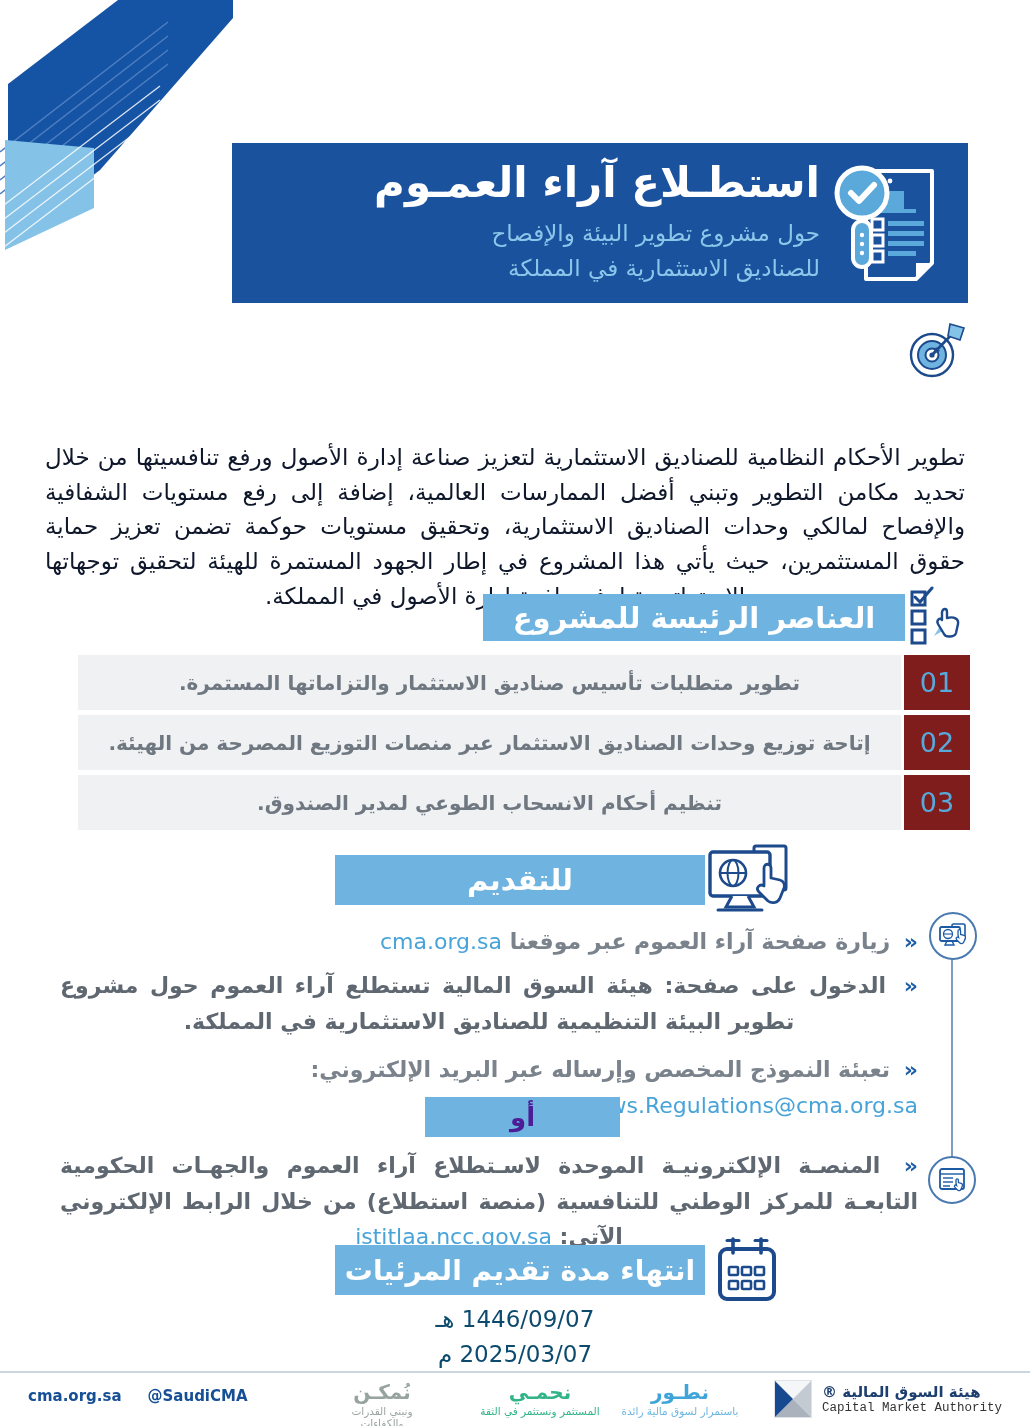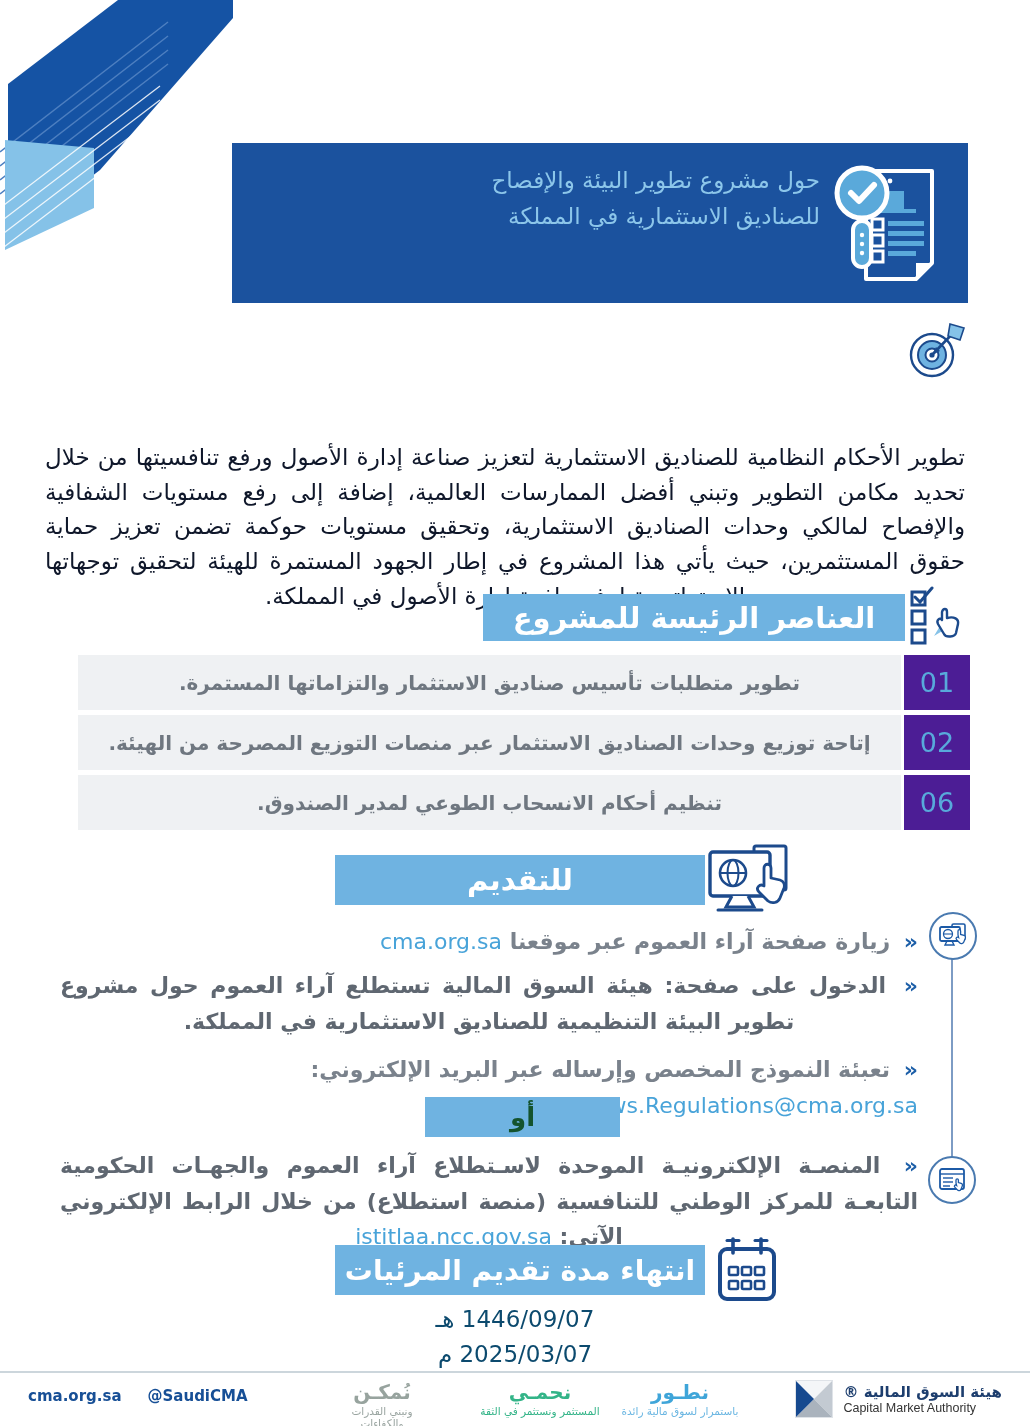--- a/index.html
+++ b/index.html
@@ -37,21 +37,21 @@
   
   .goal-par {
     position:absolute; right:65px; top:392px; width:920px;
     color:#0f172a; font-size:23px; font-weight:500; line-height:1.51;
     text-align:justify; text-align-last:center;margin-top:48px;
   }
   
   .rows { position:absolute; right:60px; top:655px; width:892px; }
   .row { display:flex; flex-direction:row; height:55px; margin-bottom:5px; }
   .row-num {
-    width:66px; background:#4c1d95; color:#58a9db; flex:0 0 66px;
+    width:66px; background:#7f1d1d; color:#58a9db; flex:0 0 66px;
     display:flex; align-items:center; justify-content:center;
     font-size:27px; font-weight:500; margin-left:3px;
   }
   .row-text {
     flex:1; background:#eff1f3; color:#6f7780; font-weight:bold; font-size:20px;
     display:flex; align-items:center; justify-content:center; text-align:center;
   }
   
   .bullets { position:absolute; right:112px; top:918px; width:858px; }
   .bullet { position:absolute; width:100%; direction:rtl; }
@@ -59,21 +59,21 @@
   .b2 { top:50px;   text-align:justify; text-align-last:center; }
   .b3 { top:134px;  text-align:right; }
   .b4 { top:230px;  text-align:justify; text-align-last:center; }
   .bullet { font-size:22px; line-height:1.62; }
   .b-light { color:#7a828c; font-weight:600; }
   .b-bold  { color:#5f6771; font-weight:bold; }
   .marker { color:#1d5fa8; font-weight:bold; font-size:22px; padding-left:6px; }
   a.lnk { color:#48a3d9; text-decoration:none; font-weight:500; direction:ltr; unicode-bidi:embed; }
   .or-box {
     position:absolute; right:410px; top:1097px; width:195px; height:40px;
-    background:#6fb3e1; color:#14532d; font-size:26px; font-weight:600;
+    background:#6fb3e1; color:#4c1d95; font-size:26px; font-weight:600;
     display:flex; align-items:center; justify-content:center;
   }
   
   .timeline-line { position:absolute; left:951px; top:958px; width:2px; height:202px; background:#7d9cc4; }
   .t-circle {
     position:absolute; width:48px; height:48px; border:2px solid #4a7ab0; border-radius:50%;
     background:#ffffff; display:flex; align-items:center; justify-content:center;
   }
   .tc1 { left:929px; top:912px; }
   .tc2 { left:928px; top:1156px; }
@@ -96,21 +96,21 @@
   .s2 { left:478px; width:124px; }
   .s3 { left:618px; width:124px; }
   .slogan .s-title { font-size:20px; font-weight:bold; }
   .slogan .s-sub { font-size:10.5px; margin-top:3px; font-weight:500; }
   .s1 .s-title { color:#97a39e; } .s1 .s-sub { color:#9aa5a1; }
   .s2 .s-title { color:#33b488; } .s2 .s-sub { color:#33b488; }
   .s3 .s-title { color:#3fa5d9; } .s3 .s-sub { color:#6ab6e2; }
   .f-logo { position:absolute; right:28px; top:7px; display:flex; flex-direction:row; align-items:center; gap:10px; }
   .f-logo-text { text-align:left; }
   .f-logo-ar { color:#1d3e6e; font-size:15px; font-weight:600; direction:rtl; }
-  .f-logo-en { color:#333333; font-size:12.5px; font-family:Liberation Sans, sans-serif; direction:ltr; }
+  .f-logo-en { color:#333333; font-size:12.5px; font-family:Liberation Mono, monospace; direction:ltr; }
 </style>
 </head>
 <body>
 
 <div class="page">
 
   <svg class="decor" viewBox="0 0 320 270">
     <polygon points="118,0 233,0 233,18 100,170 8,240 8,84" fill="#1553a4"></polygon>
     <g stroke="#4d7fc0" stroke-width="1.5">
       <line x1="0" y1="152" x2="168" y2="22"></line>
@@ -122,20 +122,21 @@
     <g stroke="#ffffff" stroke-width="1.3" opacity="0.85">
       <line x1="0" y1="208" x2="160" y2="86"></line>
       <line x1="0" y1="222" x2="160" y2="100"></line>
       <line x1="0" y1="236" x2="160" y2="114"></line>
       <line x1="0" y1="250" x2="160" y2="128"></line>
     </g>
   </svg>
 
   <div class="banner">
     <div class="banner-text">
+      <div class="banner-title">استطـلاع آراء العمـوم</div>
       <div class="banner-sub">
         <span>حول مشروع تطوير البيئة والإفصاح</span><br>
         <span>للصناديق الاستثمارية في المملكة</span>
       </div>
     </div>
     <svg class="banner-icon" viewBox="0 0 122 136">
 
       <path d="M34 16 h66 v92 l-16 16 h-50 z" fill="none" stroke="#ffffff" stroke-width="4" stroke-linejoin="round"></path>
       <path d="M84 124 l16 -16 h-16 z" fill="#ffffff"></path>
 
@@ -187,21 +188,21 @@
   <div class="rows">
     <div class="row">
       <div class="row-num">01</div>
       <div class="row-text">تطوير متطلبات تأسيس صناديق الاستثمار والتزاماتها المستمرة.</div>
     </div>
     <div class="row">
       <div class="row-num">02</div>
       <div class="row-text">إتاحة توزيع وحدات الصناديق الاستثمار عبر منصات التوزيع المصرحة من الهيئة.</div>
     </div>
     <div class="row">
-      <div class="row-num">06</div>
+      <div class="row-num">03</div>
       <div class="row-text">تنظيم أحكام الانسحاب الطوعي لمدير الصندوق.</div>
     </div>
   </div>
 
   <div class="hdr hdr-submit">للتقديم</div>
   <svg class="icon-submit" viewBox="0 0 86 76">
     <rect x="48" y="4" width="32" height="44" rx="2" fill="#ffffff" stroke="#1c4a8c" stroke-width="3"></rect>
     <rect x="4" y="10" width="60" height="44" rx="3" fill="#ffffff" stroke="#1c4a8c" stroke-width="3.4"></rect>
     <circle cx="27" cy="31" r="13" fill="none" stroke="#1c4a8c" stroke-width="2.6"></circle>
     <ellipse cx="27" cy="31" rx="5.5" ry="13" fill="none" stroke="#1c4a8c" stroke-width="2"></ellipse>

